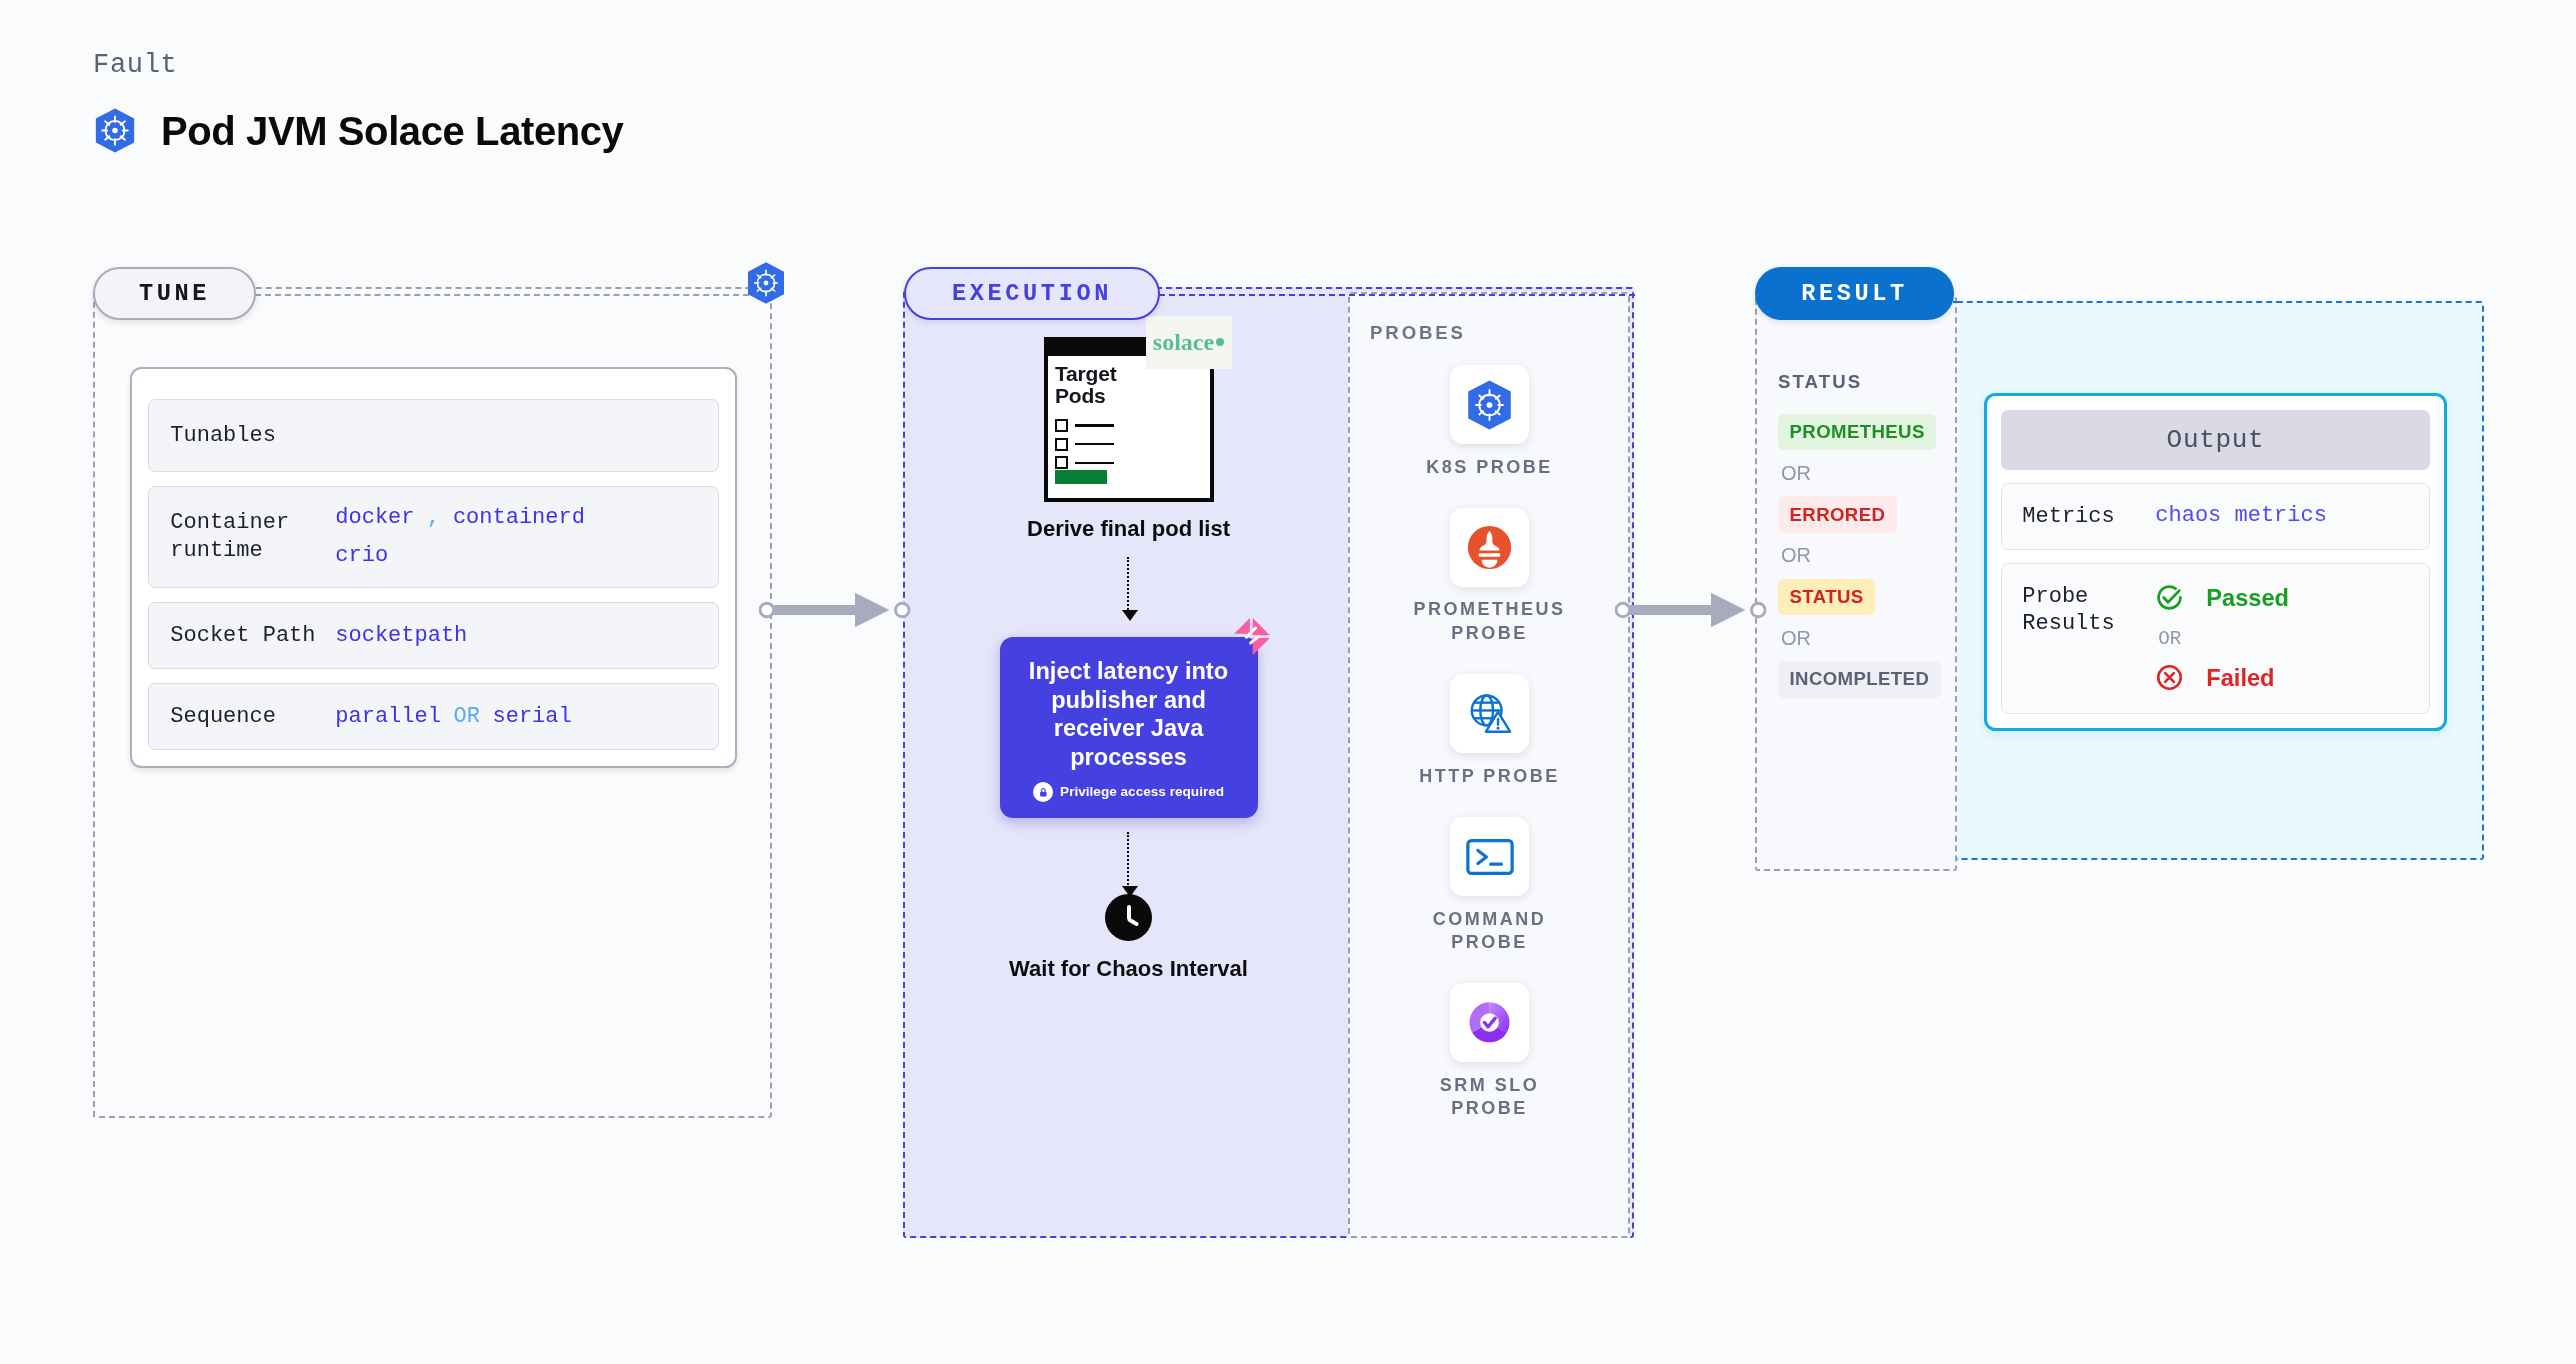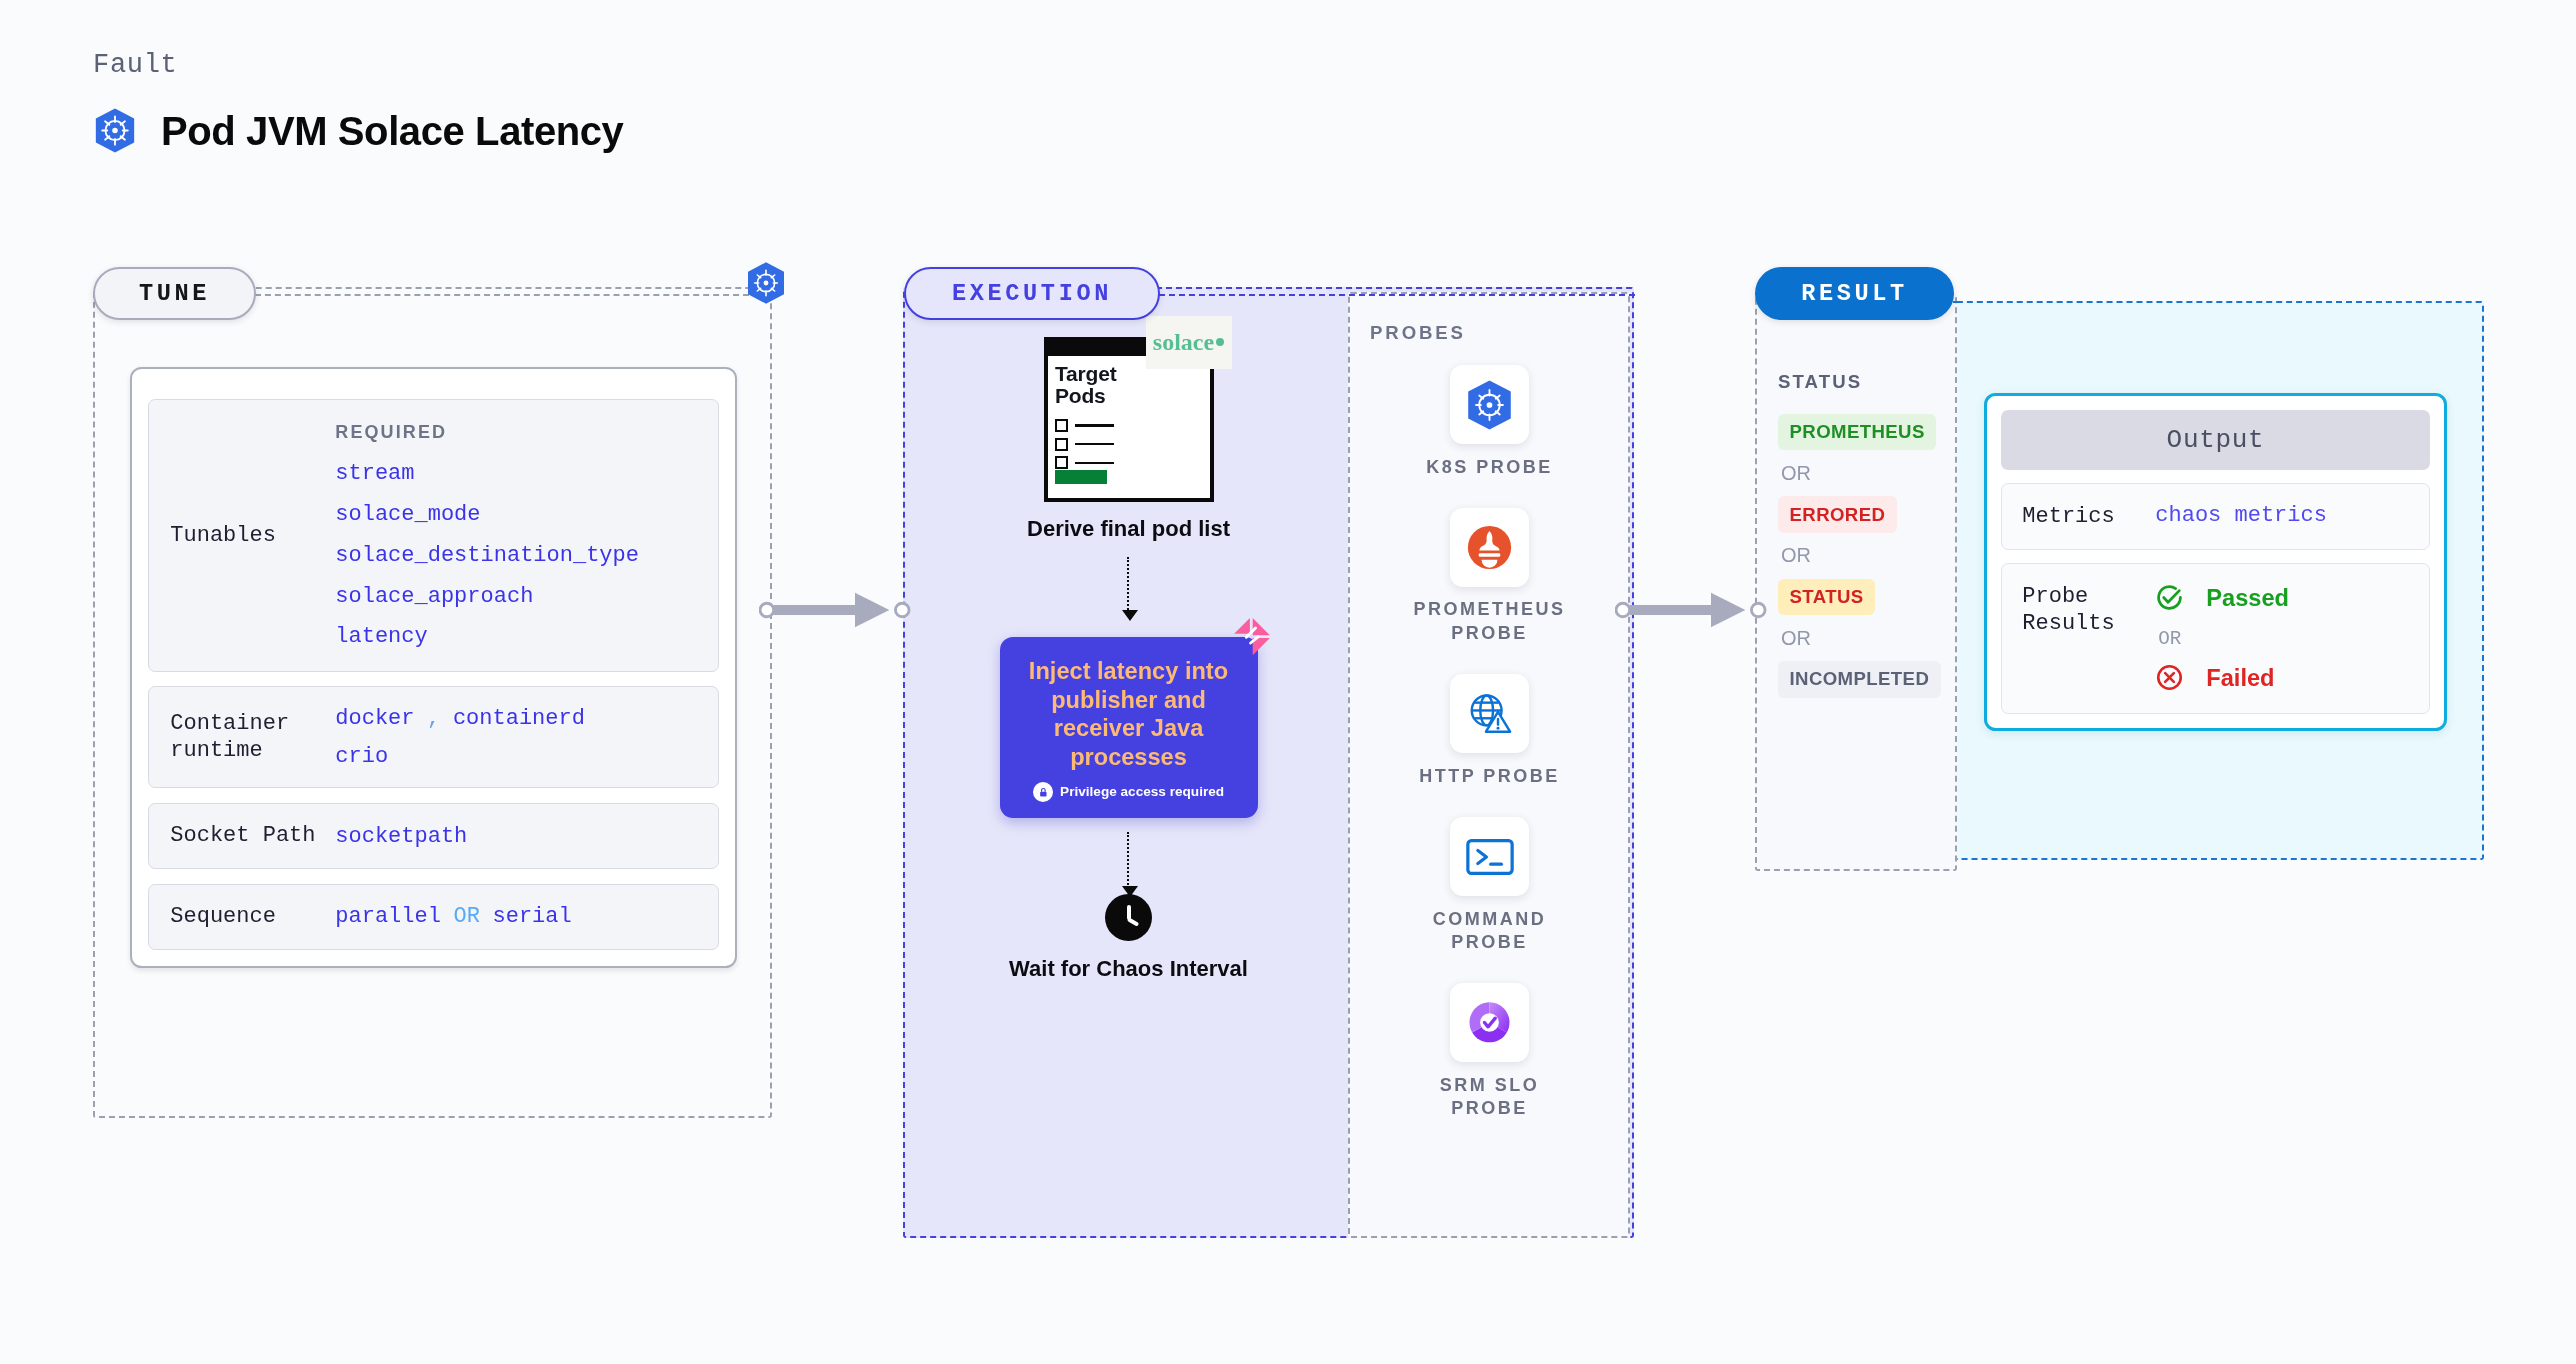--- a/index.html
+++ b/index.html
@@ -137,21 +137,21 @@
   .v-arrow::after {
     content: ""; position: absolute; left: -7.2px; bottom: -8.6px;
     border-left: 8.6px solid transparent; border-right: 8.6px solid transparent; border-top: 11.5px solid #0a0a0a;
   }
 
   #inject-box {
     position: relative; margin-top: 24px; width: 258px;
     background: #4540e0; border-radius: 13px; padding: 20px 18.6px 15.8px;
     box-shadow: 0 4.3px 13px rgba(60,55,200,.30); text-align: center;
   }
-  #inject-text { color: #fdba74; font-size: 23.6px; font-weight: 700; line-height: 1.22; }
+  #inject-text { color: #ffffff; font-size: 23.6px; font-weight: 700; line-height: 1.22; }
   #priv-badge { display: flex; align-items: center; justify-content: center; gap: 7.2px; margin-top: 10px; }
   #priv-badge .lock {
     width: 20px; height: 20px; border-radius: 50%; background: #ffffff;
     display: flex; align-items: center; justify-content: center;
   }
   #priv-badge .ptxt { color: #ffffff; font-size: 13.6px; font-weight: 600; }
   #chaos-ribbon { position: absolute; right: -15.8px; top: -18.6px; }
 
   #clock { width: 47px; height: 47px; border-radius: 50%; background: #0a0a0a; position: relative; margin-top: 5.7px; }
   #clock .hand-h { position: absolute; left: 22px; top: 11.5px; width: 3.6px; height: 14.3px; background: #fff; border-radius: 2.1px; }
@@ -250,28 +250,20 @@
         <line x1="23" y1="41" x2="18" y2="45"></line>
     </g>
   </svg>
 </div>
 <div id="tune-pill" class="stage-pill">TUNE</div>
 
 <div id="user-inputs-card">
 
   <div class="ui-row" id="tunables-row">
     <div class="row-label">Tunables</div>
-    <div class="row-vals" id="tunables-list">
-      <div class="req-label">REQUIRED</div>
-      <div class="tn val">stream</div>
-      <div class="tn val">solace_mode</div>
-      <div class="tn val">solace_destination_type</div>
-      <div class="tn val">solace_approach</div>
-      <div class="tn val">latency</div>
-    </div>
   </div>
 
   <div class="ui-row">
     <div class="row-label">Container runtime</div>
     <div class="row-vals">
       <div style="margin-bottom:13px;">
         <span class="val">docker</span>
         <span class="val muted" style="margin:0 5.7px;">,</span>
         <span class="val">containerd</span>
       </div>

